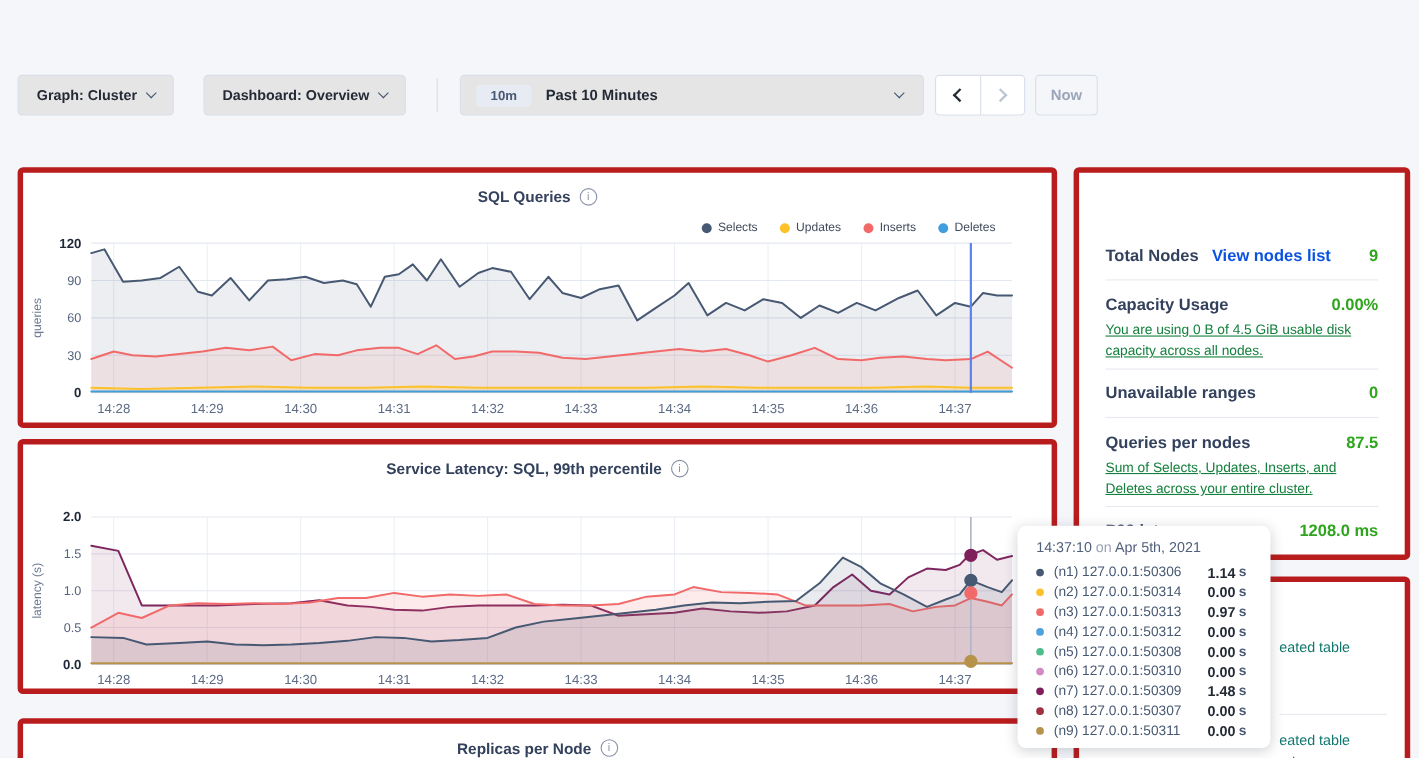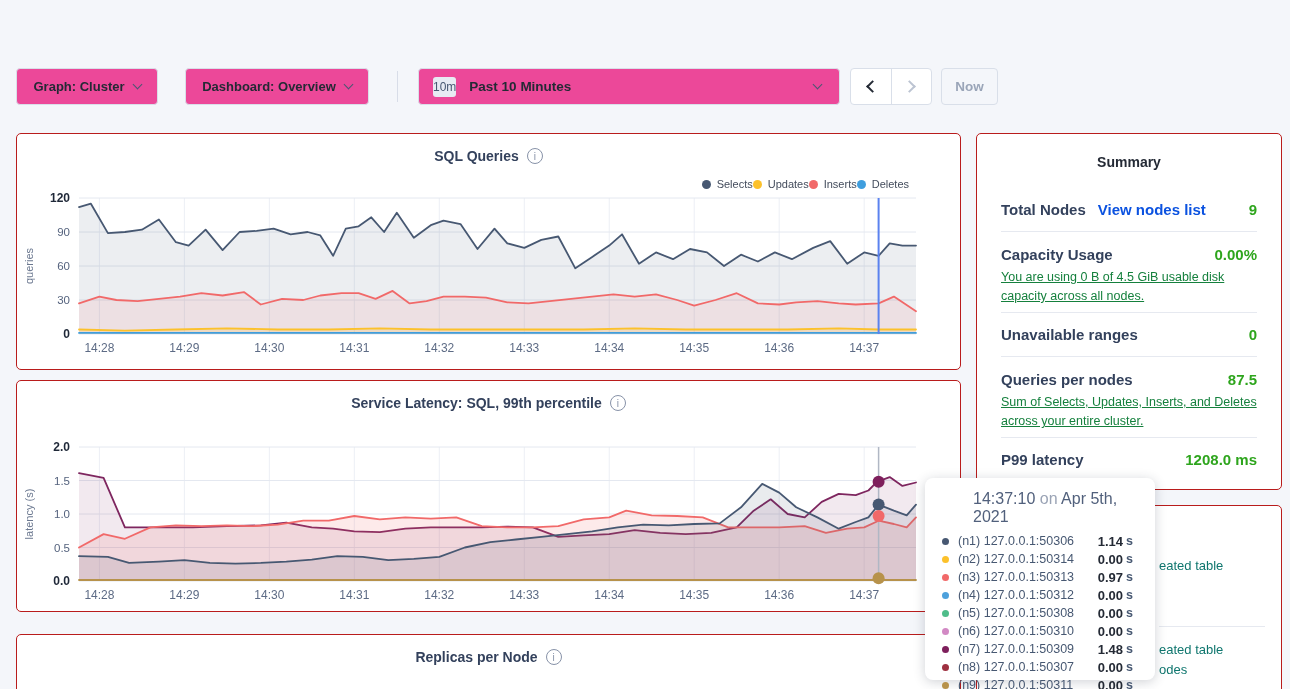--- a/index.html
+++ b/index.html
@@ -3,54 +3,54 @@
 <meta charset="utf-8">
 <style>
   * { margin:0; padding:0; box-sizing:border-box; }
   html,body { width:1290px; height:689px; }
   body { font-family:"Liberation Sans", sans-serif; background:#f4f6fa; color:#242a35; }
   .page { position:relative; width:1290px; height:689px; overflow:hidden; }
 
   .page-title { position:absolute; left:16px; top:13px; font-size:21px; font-weight:700; color:#1c2433; letter-spacing:.2px; }
 
   
-  .btn { position:absolute; top:68px; height:37px; background:#ec4899; border:1px solid #d9dfe9; border-radius:4px;
+  .btn { position:absolute; top:68px; height:37px; background:#e5e5e5; border:1px solid #d9dfe9; border-radius:4px;
          display:flex; align-items:center; justify-content:center; font-size:13px; font-weight:700; color:#242a35; cursor:pointer; }
   .dd-graph { left:16px; width:142px; }
   .dd-dashboard { left:185px; width:184px; }
   .chev { display:inline-block; width:7px; height:7px; border-right:1.6px solid #475872; border-bottom:1.6px solid #475872;
           transform:rotate(45deg); margin-left:9px; margin-top:-4px; }
   .ctrl-divider { position:absolute; left:397px; top:71px; width:1px; height:31px; background:#d8dde8; }
   .time-box { left:418px; width:422px; justify-content:flex-start; padding:0 14px; }
-  .time-badge { background:#e7ebf3; color:#475872; font-size:12px; font-weight:400; border-radius:3px; padding:3px 0; margin-right:13px; }
+  .time-badge { background:#e7ebf3; color:#475872; font-size:12px; font-weight:700; border-radius:3px; padding:3px 13px; margin-right:13px; }
   .time-label { font-size:13.5px; font-weight:700; }
   .time-box .chev { position:absolute; right:18px; }
   .pager { position:absolute; left:850px; top:68px; width:82px; height:37px; background:#fff; border:1px solid #d9dfe9; border-radius:4px; display:flex; }
   .pager-btn { flex:1; display:flex; align-items:center; justify-content:center; cursor:pointer; }
   .pager-btn + .pager-btn { border-left:1px solid #d9dfe9; }
   .arr { width:9px; height:9px; }
   .arr-left  { border-left:2.4px solid #242a35; border-bottom:2.4px solid #242a35; transform:rotate(45deg); margin-left:4px; }
   .arr-right { border-right:2.4px solid #bcc4d2; border-bottom:2.4px solid #bcc4d2; transform:rotate(-45deg); margin-right:4px; }
   .now-btn { left:941px; width:57px; background:transparent; color:#9aa5b8; font-size:13.5px; }
 
   
-  .card { position:absolute; background:#fff; border:1px solid #b91c1c; border-radius:5px; }
+  .card { position:absolute; background:#fff; border:5px solid #b91c1c; border-radius:5px;margin-top:19px; }
   .card-sql      { left:16px; top:133px; width:945px; height:237px; }
   .card-latency  { left:16px; top:380px; width:945px; height:232px; }
   .card-replicas { left:16px; top:634px; width:945px; height:120px; }
   .card-summary  { left:976px; top:133px; width:306px; height:357px; }
   .card-events   { left:976px; top:505px; width:306px; height:200px; }
 
   .chart-title-row { position:absolute; left:0; top:14px; width:100%; display:flex; align-items:center; justify-content:center; gap:8px; }
   .chart-title { font-size:14px; font-weight:700; color:#33415c; }
   .info-icon { width:16px; height:16px; border:1px solid #8792a8; border-radius:50%; color:#8792a8; font-size:10px;
                display:inline-flex; align-items:center; justify-content:center; cursor:pointer; }
   .info-icon::after { content:"i"; }
 
-  .legend { position:absolute; top:44px; right:51px; display:flex; }
+  .legend { position:absolute; top:44px; right:51px; display:flex; gap:20px; }
   .legend-item { display:flex; align-items:center; gap:6px; font-size:11px; color:#434c5c; cursor:pointer; }
   .legend-dot { width:9px; height:9px; border-radius:50%; }
 
   .chart-svg { position:absolute; left:0; }
   svg text { font-family:"Liberation Sans", sans-serif; }
 
   
   .summary-heading { position:absolute; top:20px; width:100%; text-align:center; font-size:14px; font-weight:700; color:#242a35; }
   .srow { position:absolute; left:24px; right:24px; display:flex; align-items:baseline; }
   .srow-label { font-size:15px; font-weight:700; color:#33415c; }
@@ -59,21 +59,21 @@
   .srow-desc { position:absolute; left:24px; right:24px; font-size:12.5px; color:#15803d; line-height:1.55;text-decoration:underline; }
   .sdivider { position:absolute; left:24px; right:24px; height:1px; background:#e6e9f0; }
 
   
   .event-frag { position:absolute; font-size:13px; color:#0f766e; }
   .event-divider { position:absolute; left:182px; right:16px; height:1px; background:#e6e9f0; }
 
   
   .tooltip { position:absolute; left:925px; top:478px; width:230px; height:202px; background:#fff; border-radius:8px;
              box-shadow:0 2px 12px rgba(40,50,70,.22); z-index:10; padding:12px 0 10px 17px; }
-  .tooltip-title { font-size:16px; color:#51607c; margin-bottom:6px;margin-left:31px; }
+  .tooltip-title { font-size:13px; color:#51607c; margin-bottom:6px; }
   .tooltip-title .conn { color:#9aa3b5; }
   .trow { display:flex; align-items:center; height:18px; padding-right:22px; }
   .trow-dot { width:7px; height:7px; border-radius:50%; margin-right:9px; flex:none; }
   .trow-label { font-size:12.5px; color:#475872; }
   .trow-value { margin-left:auto; font-size:13px; font-weight:700; color:#242a35; }
   .trow-unit { font-size:12.5px; font-weight:700; color:#475872; margin-left:3px; }
 </style>
 </head>
 <body>
 
@@ -223,21 +223,20 @@
   </div>
 
   <div class="card card-replicas">
     <div class="chart-title-row">
       <span class="chart-title">Replicas per Node</span>
       <span class="info-icon"></span>
     </div>
   </div>
 
   <div class="card card-summary">
-    <div class="summary-heading">Summary</div>
 
     <div class="srow" style="top:67px">
       <span class="srow-label">Total Nodes</span>
       <span class="srow-link link-blue" style="color: rgb(11, 82, 224);">View nodes list</span>
       <span class="srow-value value-green" style="color: rgb(46, 165, 29);">9</span>
     </div>
     <div class="sdivider" style="top:97px"></div>
 
     <div class="srow" style="top:112px">
       <span class="srow-label">Capacity Usage</span>

